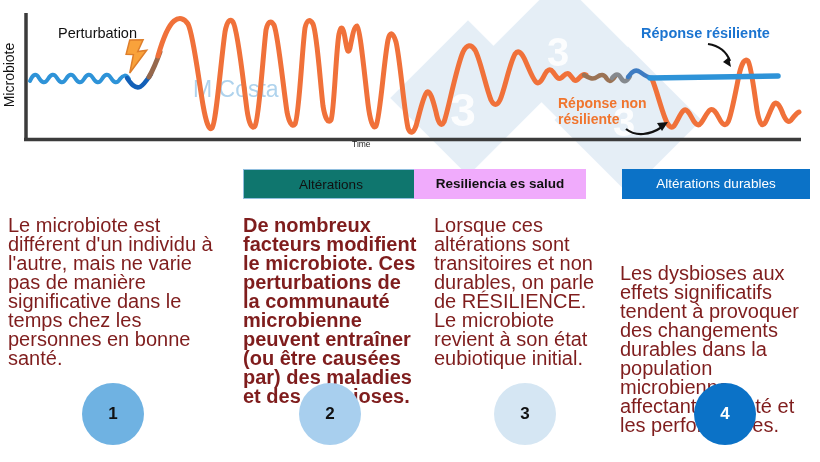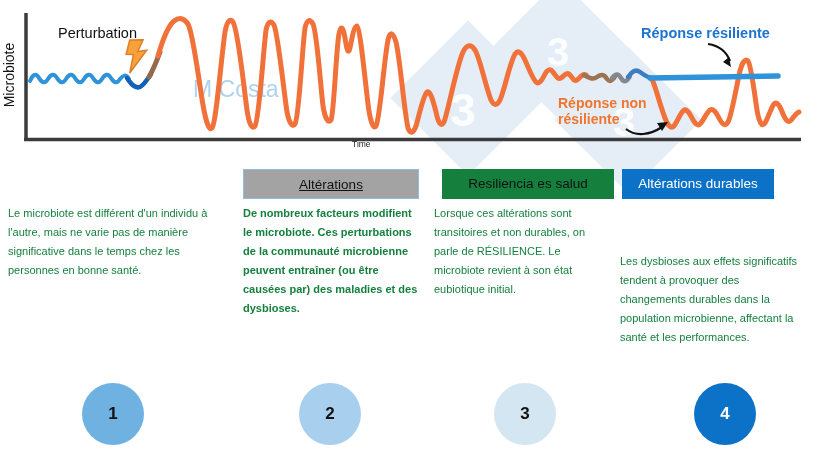--- a/index.html
+++ b/index.html
@@ -2,24 +2,24 @@
 <html><head>
 <meta charset="utf-8">
 <style>
   html,body{margin:0;padding:0;background:#fff;}
   #stage{position:relative;width:820px;height:462px;background:#fff;overflow:hidden;
          font-family:"Liberation Sans", sans-serif;}
   #chart-svg{position:absolute;left:0;top:0;overflow:visible;}
   .hdr{position:absolute;top:169px;height:30px;line-height:30px;text-align:center;
        font-size:13.5px;color:#111;}
   .hdr1{left:10px;width:214px;background:#5BA7DC;border:1px solid #4a96cf;box-sizing:border-box;}
-  .hdr2{left:243px;width:176px;background:#a3a3a3;border:1px solid #90bede;box-sizing:border-box;text-decoration:underline;}
-  .hdr3{left:442px;width:172px;background:#15803d;}
-  .hdr4{left:622px;width:152px;background:#0B72C7;color:#fff;}
-  .body-text{position:absolute;top:204px;font-size:11px;line-height:19px;color:#15803d;}
+  .hdr2{left:243px;width:176px;background:#0f766e;border:1px solid #90bede;box-sizing:border-box;}
+  .hdr3{left:414px;width:172px;background:#f0abfc;font-weight:bold;}
+  .hdr4{left:622px;width:188px;background:#0B72C7;color:#fff;}
+  .body-text{position:absolute;top:216px;font-size:20px;line-height:19px;color:#7f1d1d;}
   .bt1{left:8px;width:218px;}
   .bt2{left:243px;width:176px;font-weight:bold;}
   .bt3{left:434px;width:176px;}
   .bt4{left:620px;width:182px;margin-top:48px;}
   .num-circle{position:absolute;top:383px;width:62px;height:62px;border-radius:50%;
       text-align:center;line-height:62px;font-size:17px;font-weight:bold;color:#111;}
   .nc1{left:82px;background:#6FB2E2;}
   .nc2{left:299px;background:#A8CFEE;}
   .nc3{left:494px;background:#D5E6F3;}
   .nc4{left:694px;background:#0B72C7;color:#fff;}

